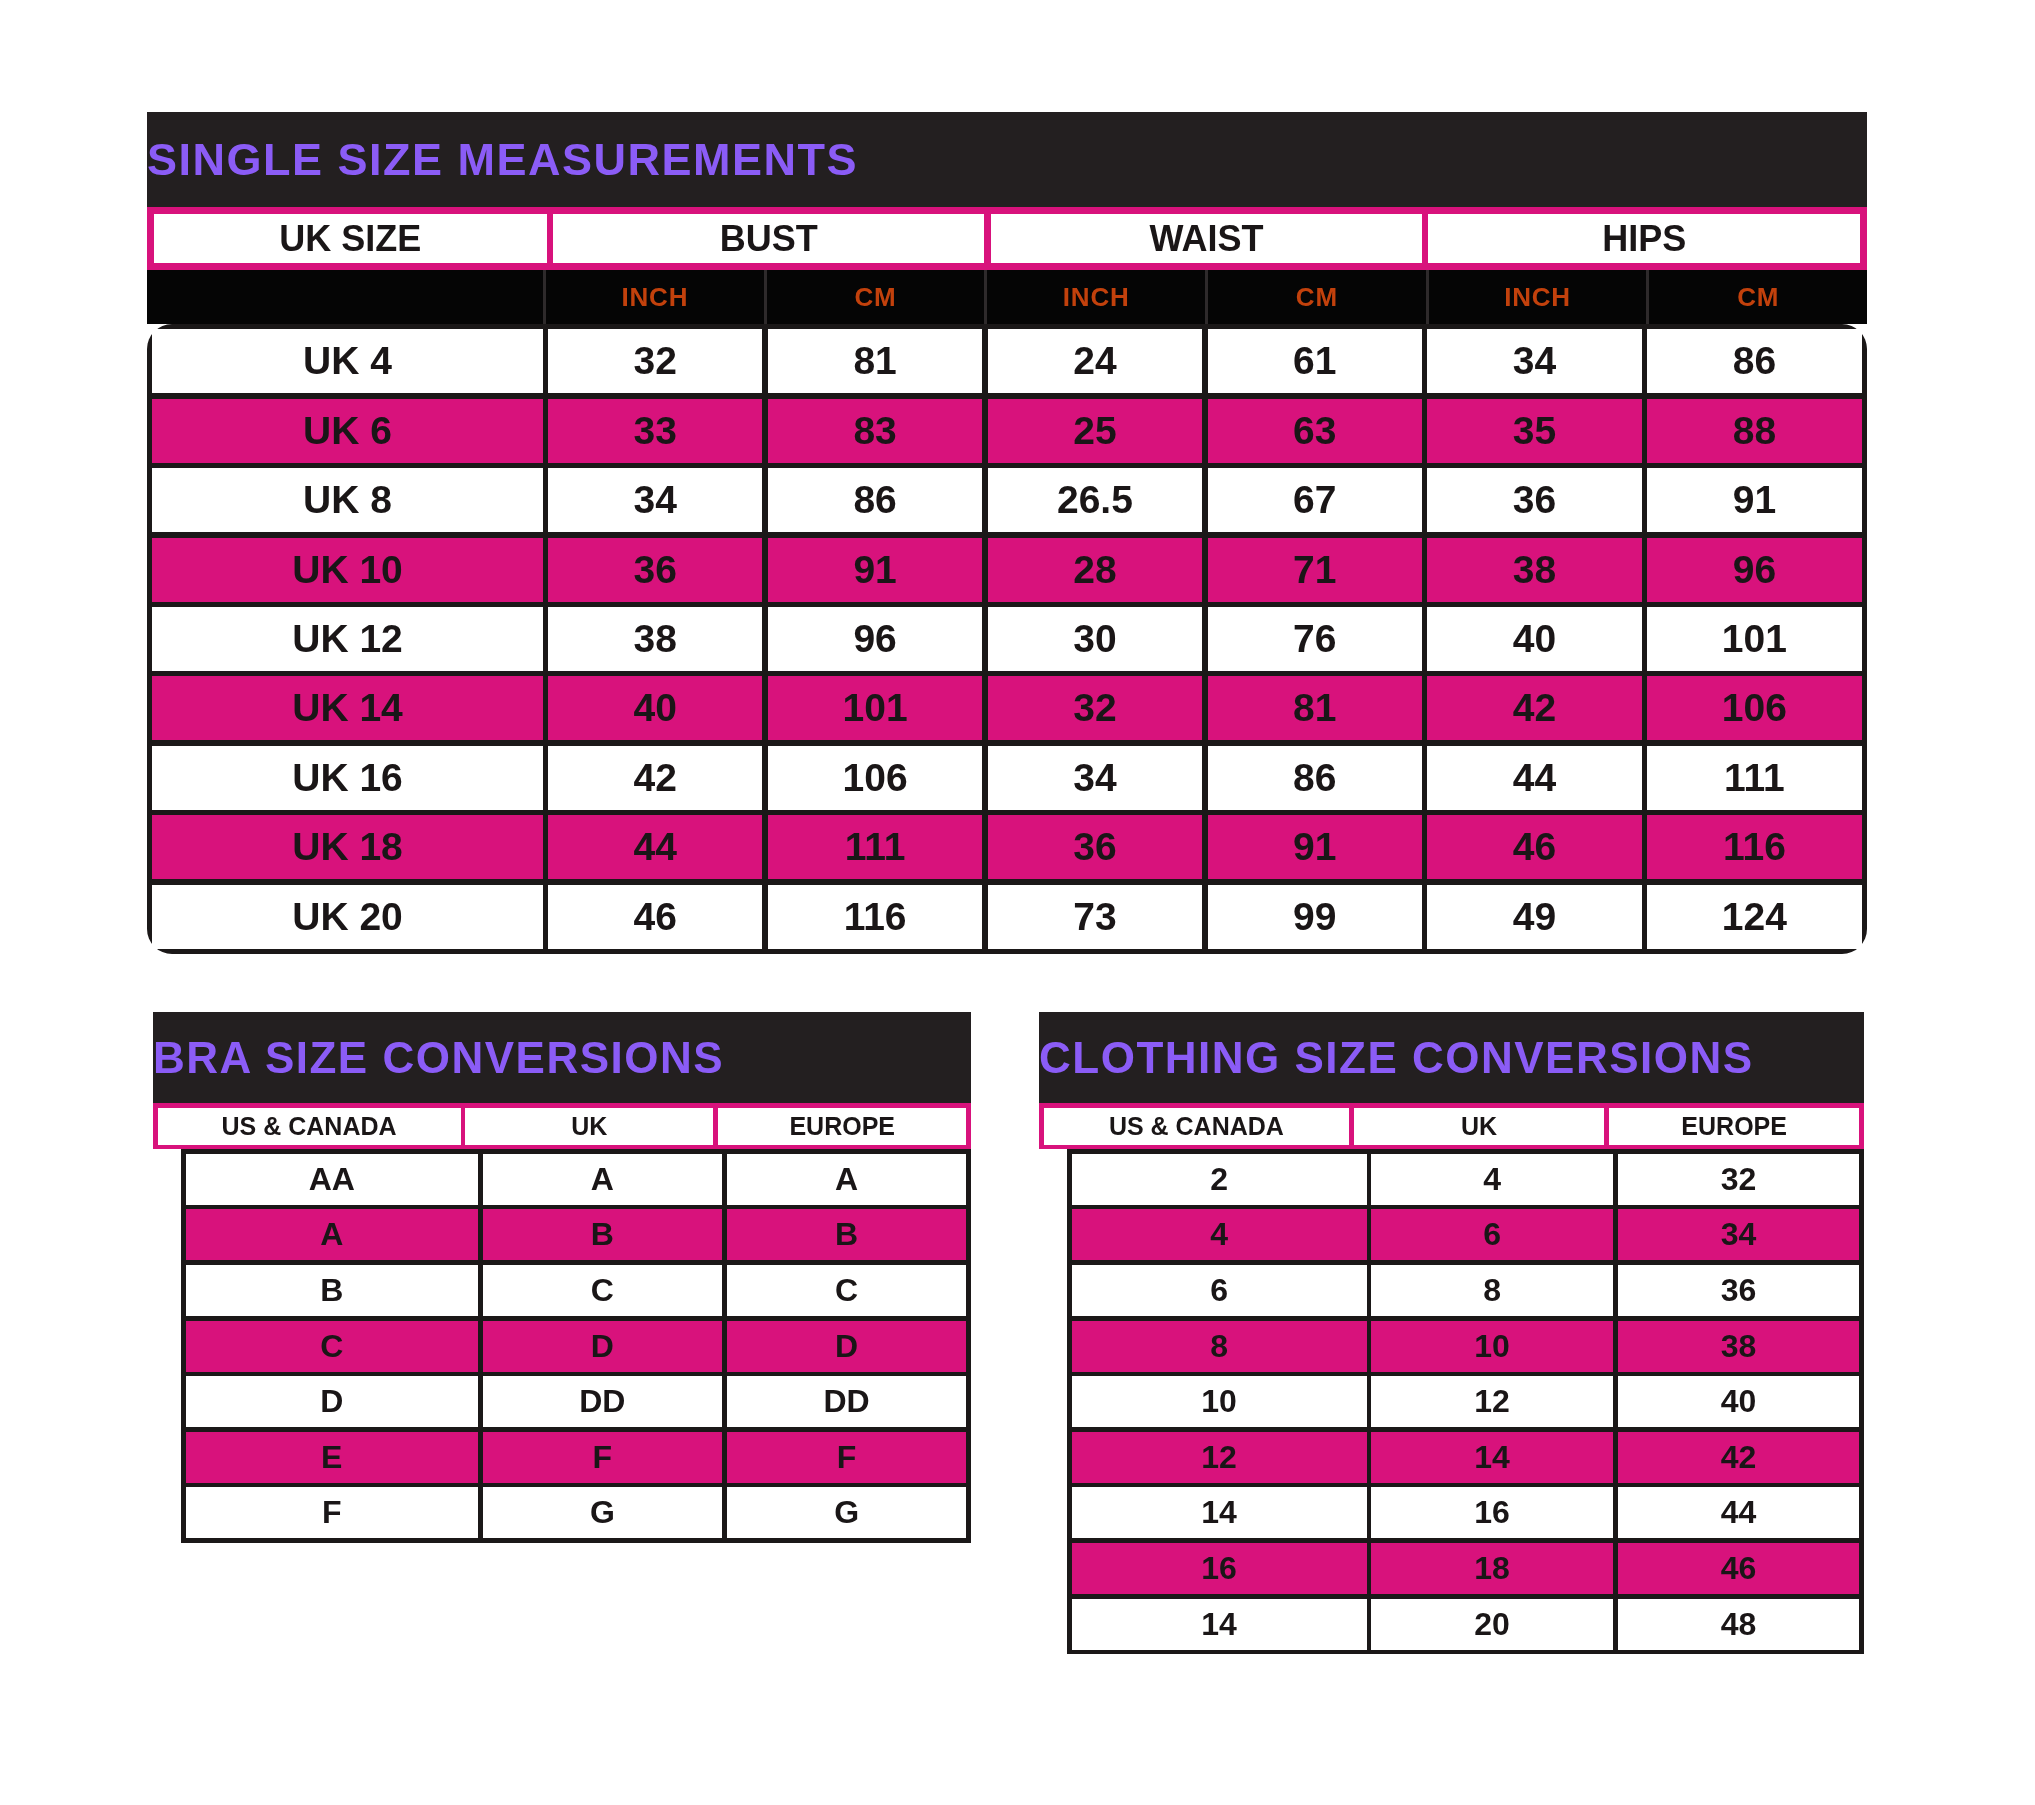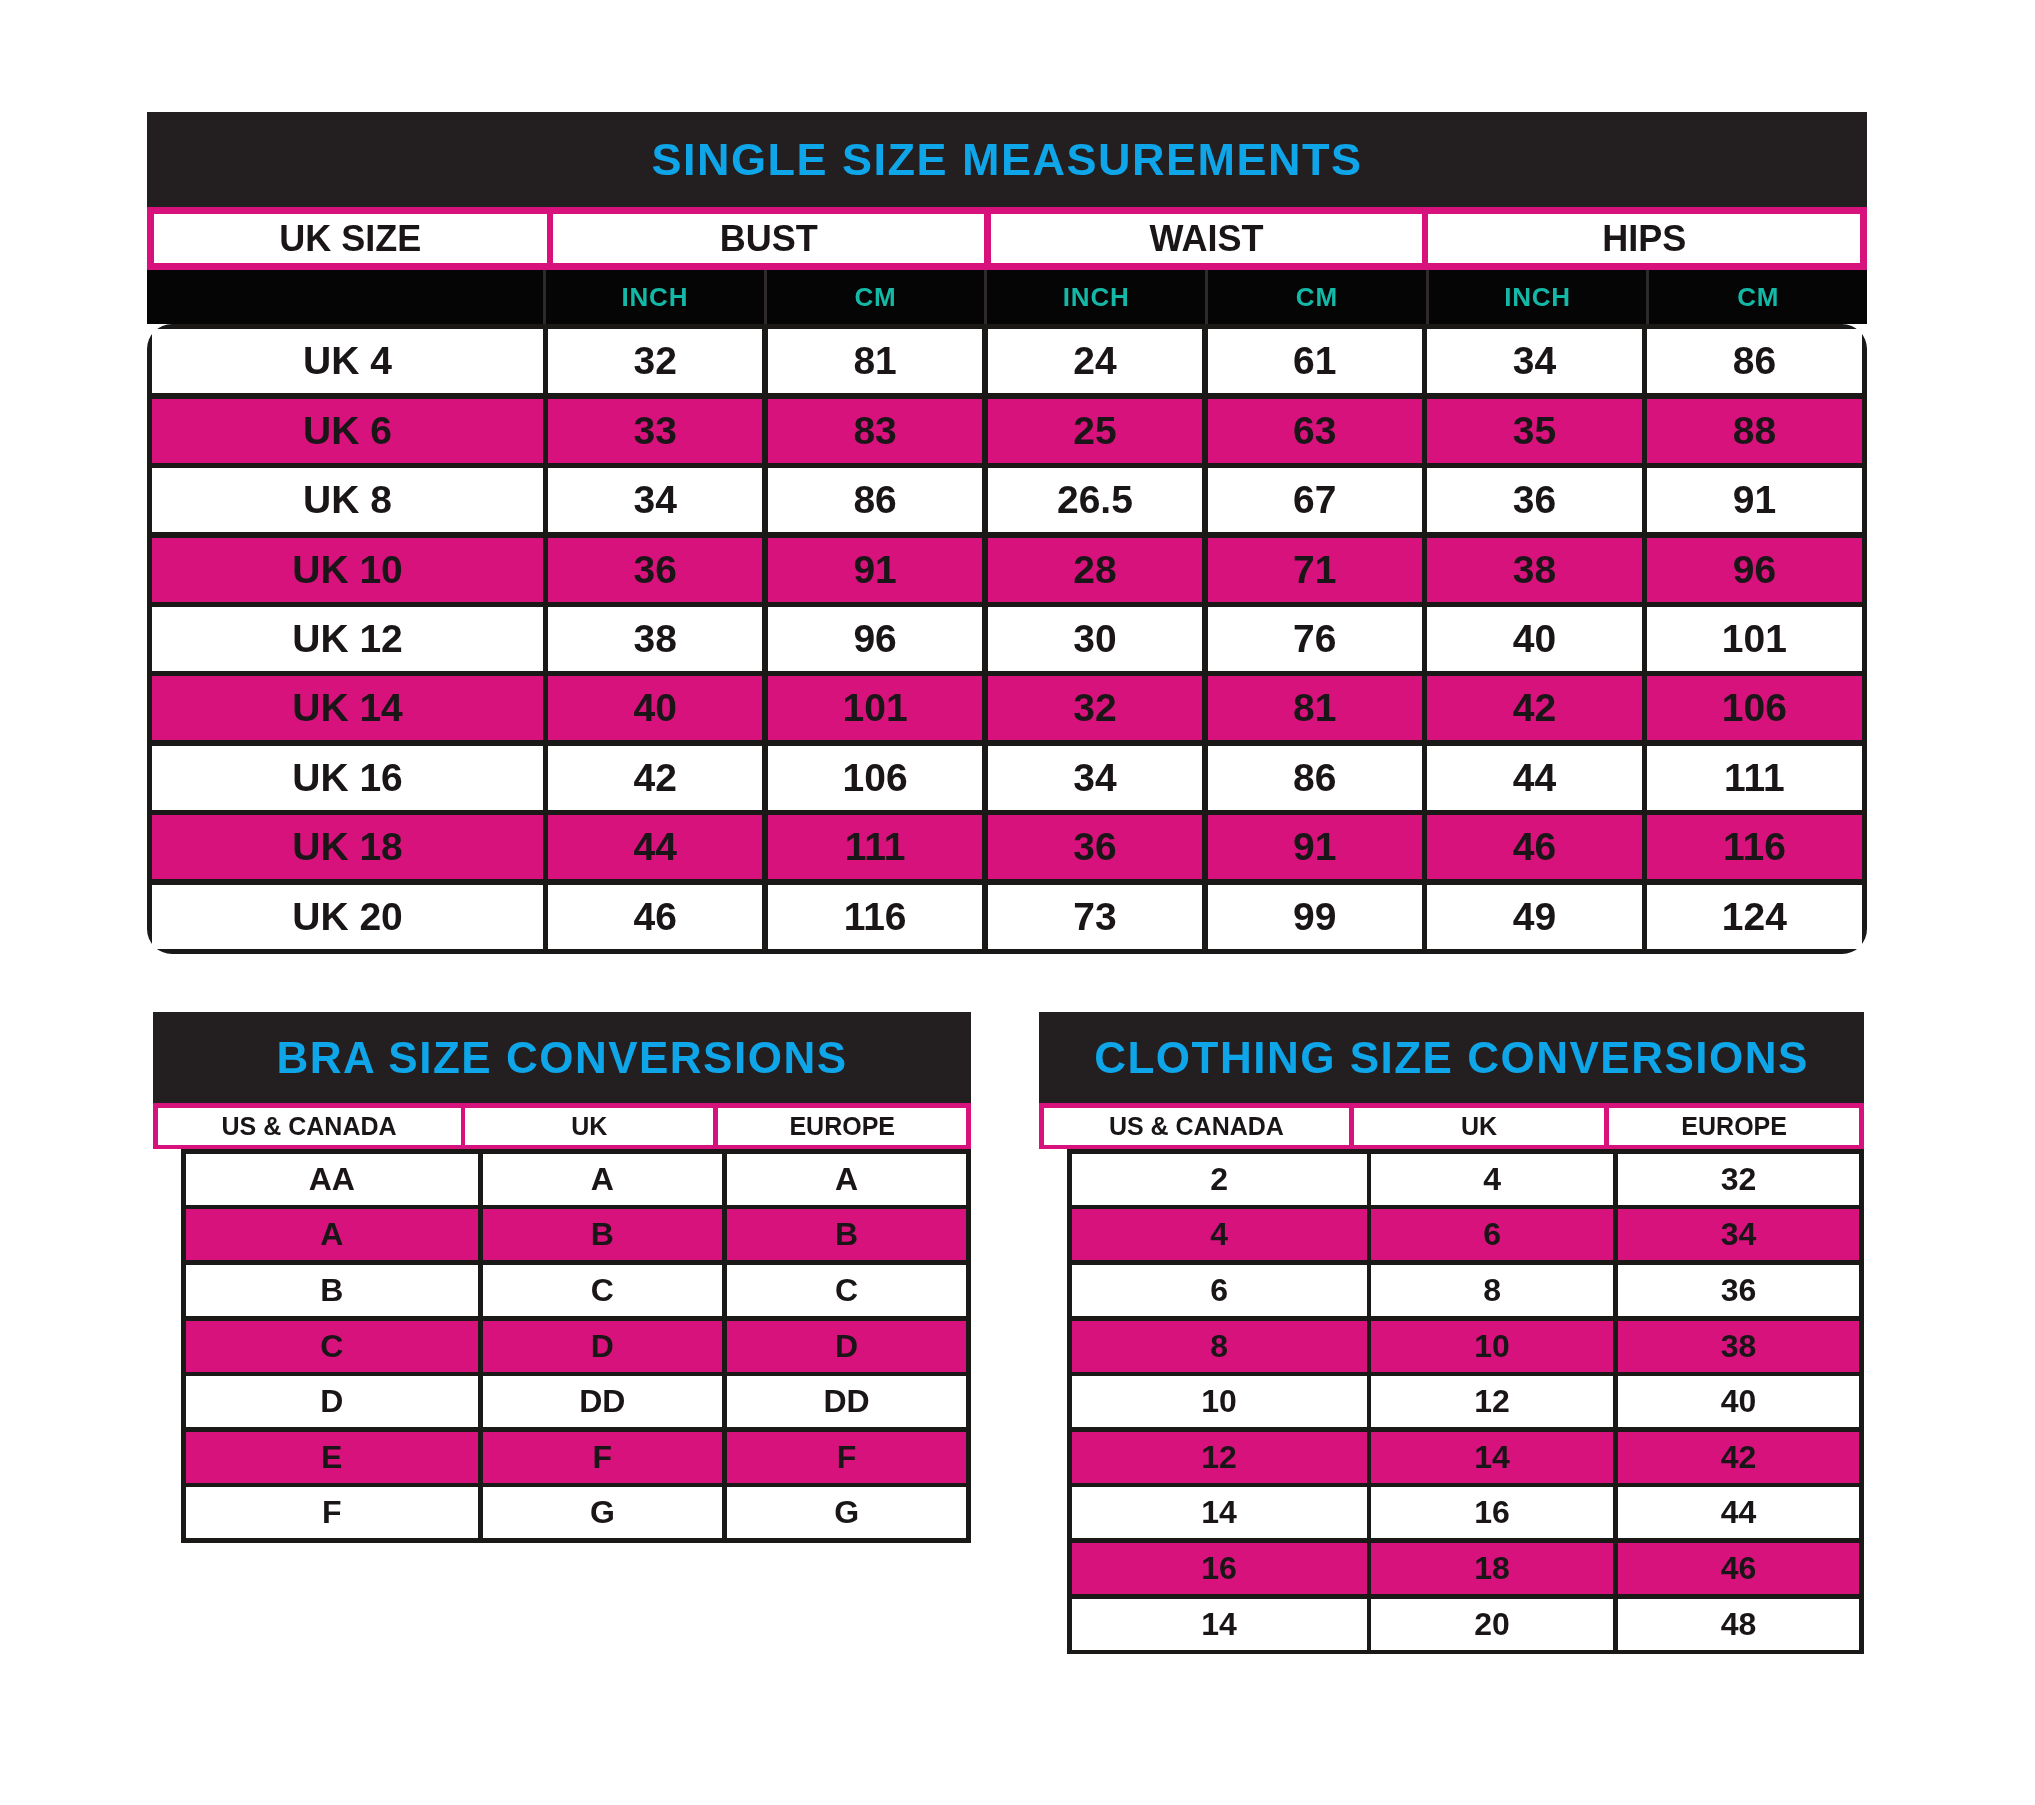--- a/index.html
+++ b/index.html
@@ -8,22 +8,22 @@
     width: 2035px; height: 1805px;
     position: relative;
     font-family: "Liberation Sans", sans-serif;
     color: #1a1617;
   }
   .table-block { position: absolute; }
 
   
   .title-bar {
     background: #231f20;
-    color: #0ea5e9;
-    display: flex; align-items: center; justify-content: center;
+    color: #8b5cf6;
+    display: flex; align-items: center; 
     font-weight: bold;
     letter-spacing: 1.5px;
   }
   .main-title-bar { height: 95px; font-size: 45px; }
   .sub-title-bar  { height: 91px; font-size: 44px; }
 
   
   .header-row {
     background: #d8127c;
     display: grid;
@@ -42,21 +42,21 @@
   
   .subheader-row {
     background: #2e2a2b;
     display: grid;
     grid-template-columns: 1.82fr 1fr 1fr 1fr 1fr 1fr 1fr;
     gap: 3.1px;
     height: 54px;
   }
   .subheader-row .shcell {
     background: #050505;
-    color: #14b8a6;
+    color: #c2410c;
     display: flex; align-items: center; justify-content: center;
     font-weight: bold; font-size: 26px;
     letter-spacing: 0.8px;
   }
 
   
   .data-grid {
     background: #1b1818;
     display: grid;
     padding: 5.4px; gap: 5.4px;

